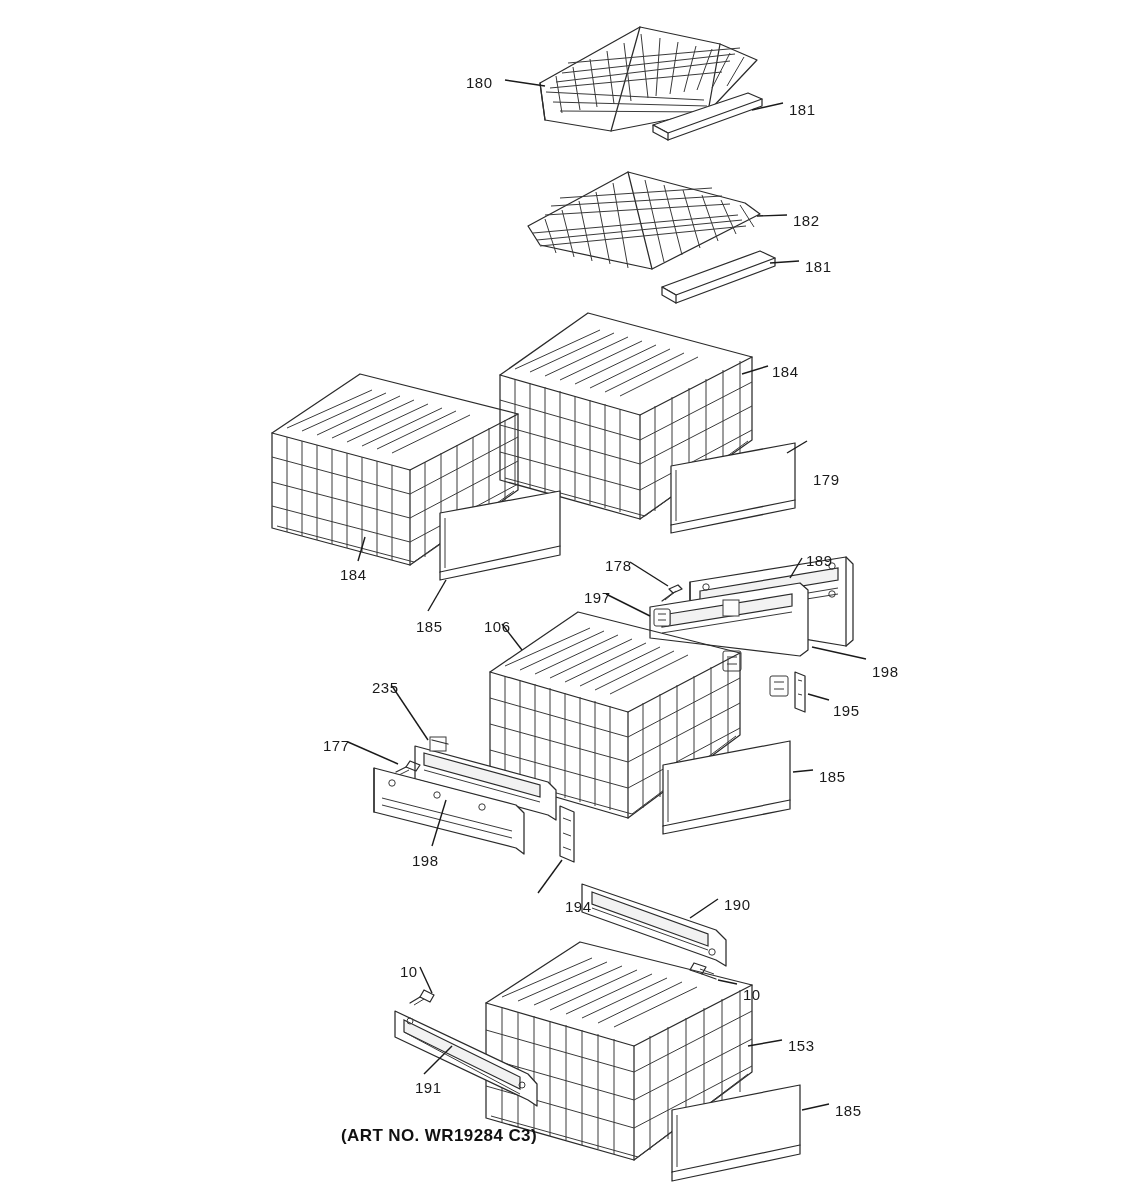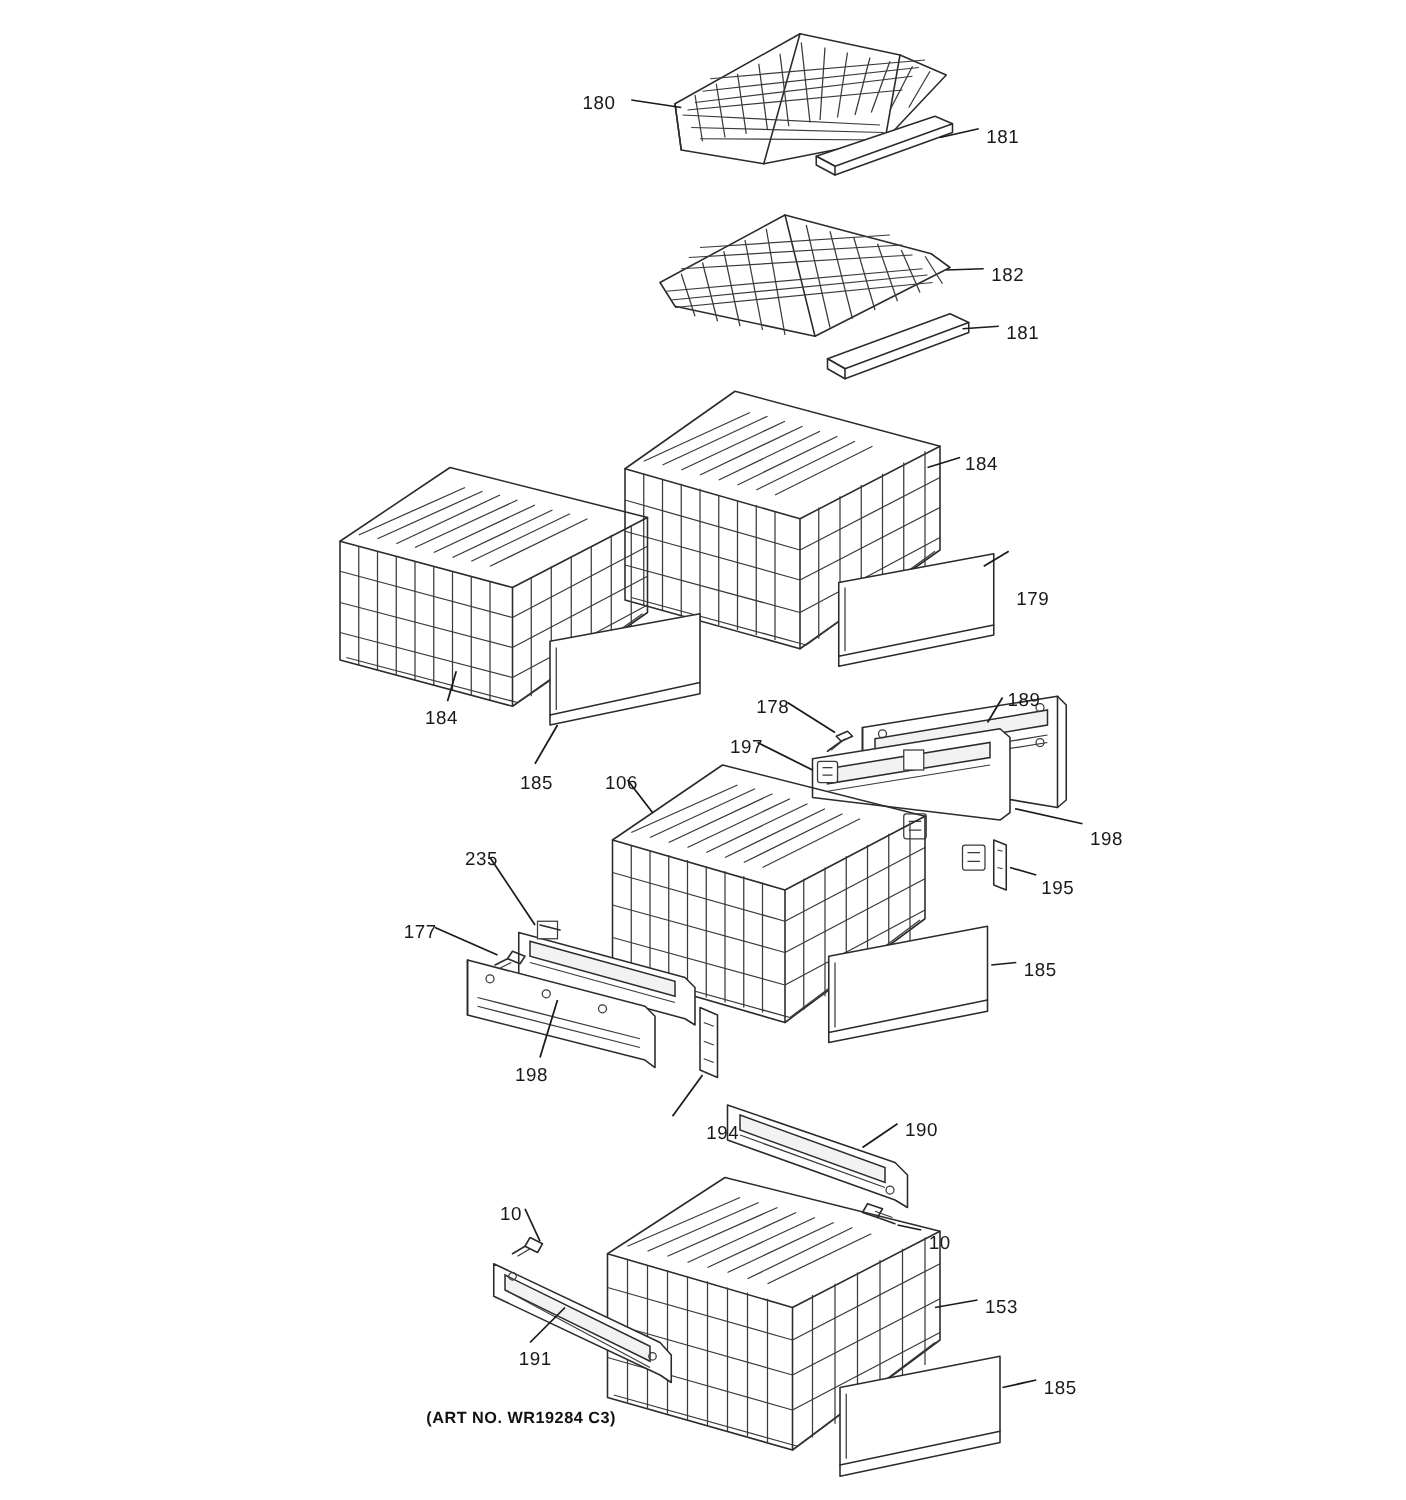--- a/index.html
+++ b/index.html
@@ -10,21 +10,21 @@
     font-family:"Liberation Sans",sans-serif;
     font-size:15px;
     color:#1a1a1a;
     letter-spacing:0.5px;
     white-space:nowrap;
     user-select:none;
   }
   .artno{
     position:absolute;
     font-family:"Liberation Sans",sans-serif;
-    font-size:13px;
+    font-size:17px;
     font-weight:bold;
     color:#111;
     letter-spacing:0.4px;
     white-space:nowrap;
   }
   svg{display:block;}
   .ln{stroke:#1a1a1a;stroke-width:1.4;fill:none;}
   .part{stroke:#2b2b2b;stroke-width:1.25;fill:none;stroke-linejoin:round;stroke-linecap:round;}
   .partfill{stroke:#2b2b2b;stroke-width:1.25;fill:#ffffff;stroke-linejoin:round;stroke-linecap:round;}
   .thin{stroke:#3a3a3a;stroke-width:1;fill:none;}

